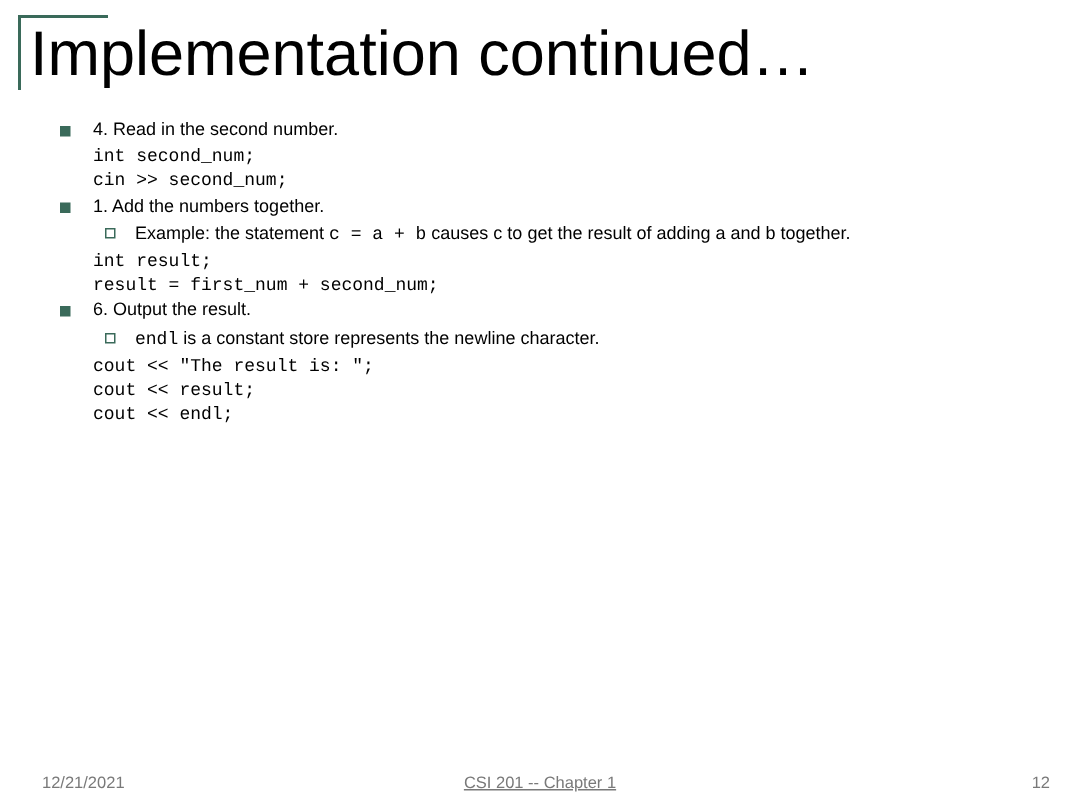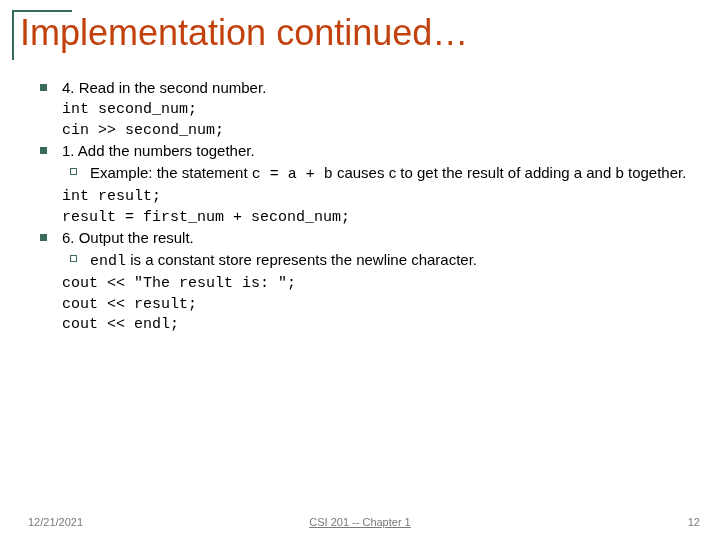--- a/index.html
+++ b/index.html
@@ -20,33 +20,33 @@
     border-top: 2px solid #3a6a5a;
     padding: 4px 0 12px 8px;
     margin-bottom: 10px;
     width: 60px;
     height: 50px;
     position: absolute;
     left: 12px;
     top: 10px;
   }
   .title {
-    font-size: 36px;
+    font-size: 42px;
     font-weight: 400;
-    color: #c2410c;
+    color: #000000;
     position: absolute;
     left: 20px;
     top: 12px;
   }
   .content {
     position: absolute;
     left: 28px;
     top: 78px;
     right: 24px;
-    font-size: 15px;
+    font-size: 12px;
     line-height: 1.35;
     color: #000;
   }
   .l1 {
     position: relative;
     padding-left: 34px;
     margin-bottom: 2px;
   }
   .l1 > .bullet {
     position: absolute;

